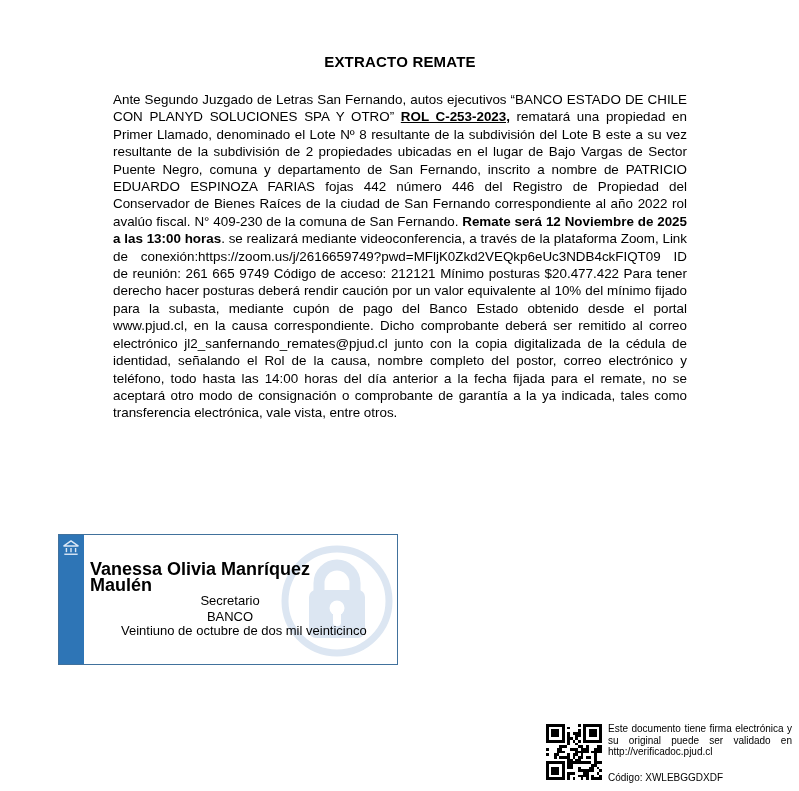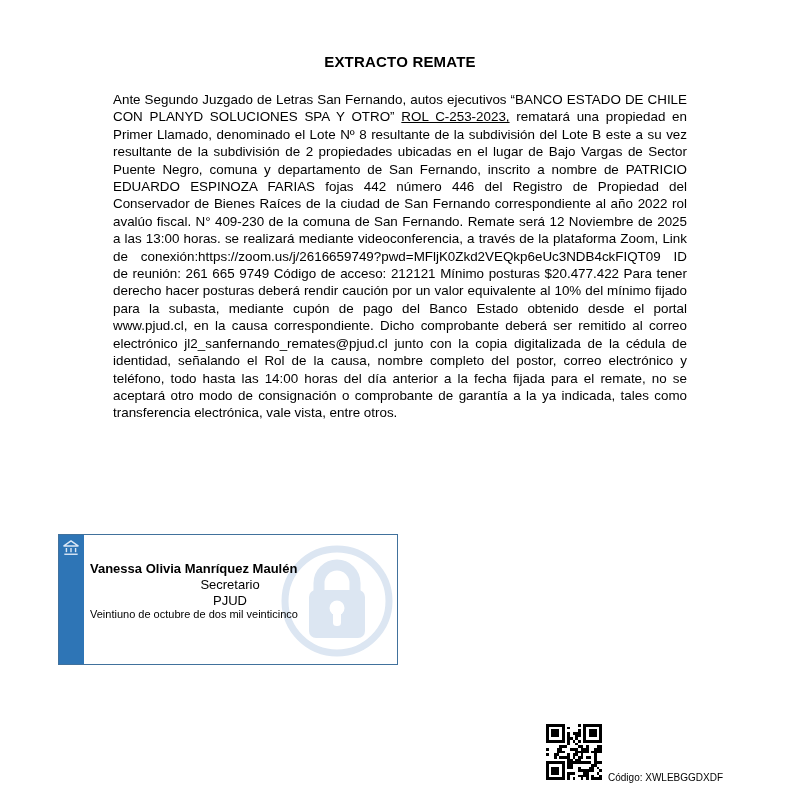--- a/index.html
+++ b/index.html
@@ -16,37 +16,37 @@
     position:absolute;left:113px;top:53px;width:574px;
     margin:0;text-align:center;
     font-size:15px;font-weight:bold;letter-spacing:.2px;
   }
   .body-text{
     position:absolute;left:113px;top:91px;width:574px;
     margin:0;text-align:justify;
     font-size:13.4px;line-height:17.4px;
     overflow-wrap:break-word;
   }
-  .body-text .b{font-weight:normal;}
+  .body-text .b{font-weight:bold;}
   .body-text .u{text-decoration:underline;}
   .sigbox{
     position:absolute;left:58px;top:534px;width:340px;height:131px;
     border:1px solid var(--box-border,#41719c);
     background:#ffffff;overflow:hidden;box-sizing:border-box;
   }
   .sigbar{
     position:absolute;left:0;top:0;width:25px;height:100%;
     background:var(--accent,#2e75b6);
   }
   .bank-icon{position:absolute;left:2px;top:3px;width:20px;height:20px;}
   .watermark{position:absolute;left:213px;top:1px;width:130px;height:130px;}
   .sigtext{position:absolute;left:31px;top:26px;width:280px;}
-  .sig-name{font-size:13px;font-weight:bold;line-height:16px;}
+  .sig-name{font-size:18px;font-weight:bold;line-height:16px;}
   .sig-role,.sig-org{font-size:13px;line-height:16px;text-align:center;}
-  .sig-date,.sig-time{font-size:11px;line-height:11px;}
+  .sig-date,.sig-time{font-size:13px;line-height:11px;margin-left:31px;}
   .verify{position:absolute;left:546px;top:722px;width:248px;height:60px;}
   .qr{position:absolute;left:0;top:2px;width:56px;height:56px;}
   .verify-text{
     position:absolute;left:62px;top:1px;width:184px;
     font-size:10px;line-height:11.5px;text-align:justify;
     overflow-wrap:break-word;
   }
   .verify-code{position:absolute;left:62px;top:50px;font-size:10px;line-height:12px;}
 </style>
 </head>
@@ -73,21 +73,21 @@
           <line x1="6.5" y1="12" x2="6.5" y2="17"></line>
           <line x1="12" y1="12" x2="12" y2="17"></line>
           <line x1="17.5" y1="12" x2="17.5" y2="17"></line>
           <line x1="4" y1="19.5" x2="20" y2="19.5"></line>
         </g>
       </svg>
     </div>
     <div class="sigtext">
       <div class="sig-name">Vanessa Olivia Manríquez Maulén</div>
       <div class="sig-role">Secretario</div>
-      <div class="sig-org">PJUD</div>
+      <div class="sig-org">BANCO</div>
       <div class="sig-date">Veintiuno de octubre de dos mil veinticinco</div>
     </div>
   </div>
 
   <div class="verify">
     <svg class="qr" viewBox="0 0 21 21" shape-rendering="crispEdges" aria-hidden="true">
         <rect x="0" y="0" width="21" height="21" fill="#ffffff"></rect>
         <rect x="12" y="0" width="1" height="1" fill="#000000"></rect>
         <rect x="8" y="1" width="1" height="1" fill="#000000"></rect>
         <rect x="12" y="2" width="1" height="1" fill="#000000"></rect>
@@ -215,16 +215,17 @@
         <rect x="0" y="0" width="7" height="7" fill="#000000"></rect>
         <rect x="1" y="1" width="5" height="5" fill="#ffffff"></rect>
         <rect x="2" y="2" width="3" height="3" fill="#000000"></rect>
         <rect x="14" y="0" width="7" height="7" fill="#000000"></rect>
         <rect x="15" y="1" width="5" height="5" fill="#ffffff"></rect>
         <rect x="16" y="2" width="3" height="3" fill="#000000"></rect>
         <rect x="0" y="14" width="7" height="7" fill="#000000"></rect>
         <rect x="1" y="15" width="5" height="5" fill="#ffffff"></rect>
         <rect x="2" y="16" width="3" height="3" fill="#000000"></rect>
       </svg>
+    <div class="verify-text">Este documento tiene firma electrónica y su original puede ser validado en http://verificadoc.pjud.cl</div>
     <div class="verify-code">Código: XWLEBGGDXDF</div>
   </div>
 
 </div>
 
 </body></html>

